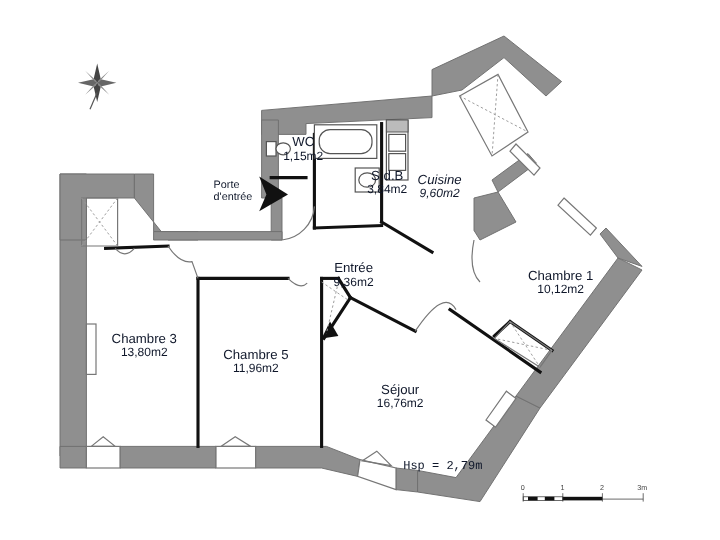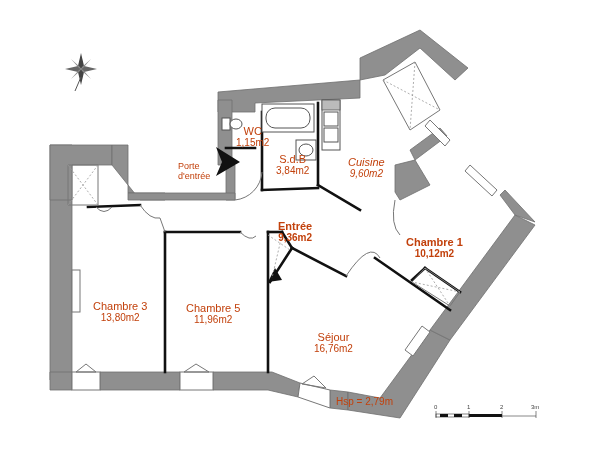--- a/index.html
+++ b/index.html
@@ -5,21 +5,21 @@
   html, body { margin: 0; padding: 0; background: #ffffff; }
   body { width: 600px; height: 450px; position: relative; overflow: hidden;
          font-family: "Liberation Sans", sans-serif; }
   #plan { position: absolute; left: 0; top: 0; width: 600px; height: 450px; }
   .wall { fill: #8f8f8f; stroke: #6f6f6f; stroke-width: 0.8; }
   .part { stroke: #111; stroke-width: 2.6; fill: none; stroke-linecap: square; }
   .thin { stroke: #777; stroke-width: 1; fill: none; }
   .dash { stroke: #999; stroke-width: 0.8; fill: none; stroke-dasharray: 2 2; }
   .win  { fill: #fff; stroke: #777; stroke-width: 1; }
   .fix  { fill: #fff; stroke: #555; stroke-width: 1; }
-  .lbl  { position: absolute; text-align: center; color: #c2410c; line-height: 1.1; white-space: nowrap; margin-top: 12px; }
+  .lbl  { position: absolute; text-align: center; color: #0f172a; line-height: 1.1; white-space: nowrap; }
   .room-name { font-size: 11px; }
   .room-area { font-size: 10px; }
   .small { font-size: 9px; }
   .scale-lbl { position: absolute; font-size: 6px; color: #444; }
 </style>
 </head>
 <body>
 
 <svg id="plan" viewBox="0 0 600 450" xmlns="http://www.w3.org/2000/svg">
 
@@ -148,52 +148,52 @@
     <line x1="469" y1="411" x2="469" y2="418" stroke="#333" stroke-width="0.6"></line>
     <line x1="502" y1="411" x2="502" y2="418" stroke="#333" stroke-width="0.6"></line>
     <line x1="536" y1="411" x2="536" y2="418" stroke="#333" stroke-width="0.6"></line>
   </g>
 </svg>
 
 <div class="lbl" style="left:236px;top:113px;">
   <div class="room-name">WC</div>
   <div class="room-area">1,15m2</div>
 </div>
-<div class="lbl" style="left:276px;top:141px;">
+<div class="lbl" style="left:262px;top:141px;padding-left:44px;">
   <div class="room-name">S.d.B</div>
   <div class="room-area">3,84m2</div>
 </div>
 <div class="lbl" style="left:348px;top:144px;font-style:italic;">
   <div class="room-name">Cuisine</div>
   <div class="room-area">9,60m2</div>
 </div>
-<div class="lbl" style="left:278px;top:208px;font-weight:bold;">
+<div class="lbl" style="left:278px;top:218px;">
   <div class="room-name">Entrée</div>
   <div class="room-area">9,36m2</div>
 </div>
-<div class="lbl" style="left:406px;top:224px;font-weight:bold;">
+<div class="lbl" style="left:440px;top:224px;">
   <div class="room-name">Chambre 1</div>
   <div class="room-area">10,12m2</div>
 </div>
 <div class="lbl" style="left:186px;top:290px;">
   <div class="room-name">Chambre 5</div>
   <div class="room-area">11,96m2</div>
 </div>
-<div class="lbl" style="left:93px;top:288px;">
+<div class="lbl" style="left:93px;top:277px;">
   <div class="room-name">Chambre 3</div>
   <div class="room-area">13,80m2</div>
 </div>
 <div class="lbl" style="left:314px;top:319px;">
   <div class="room-name">Séjour</div>
   <div class="room-area">16,76m2</div>
 </div>
 
 <div class="lbl small" style="left:178px;top:150px;text-align:left;">
   <div>Porte</div>
   <div>d'entrée</div>
 </div>
 
-<div class="lbl small" style="left:336px;top:384px;font-size:10px;">Hsp = 2,79m</div>
+<div class="lbl small" style="left:336px;top:384px;font-size:10px;font-family:Liberation Mono, monospace;">Hsp = 2,79m</div>
 
 <div class="scale-lbl" style="left:434px;top:404px;">0</div>
 <div class="scale-lbl" style="left:467px;top:404px;">1</div>
 <div class="scale-lbl" style="left:500px;top:404px;">2</div>
 <div class="scale-lbl" style="left:531px;top:404px;">3m</div>
 
 </body></html>

